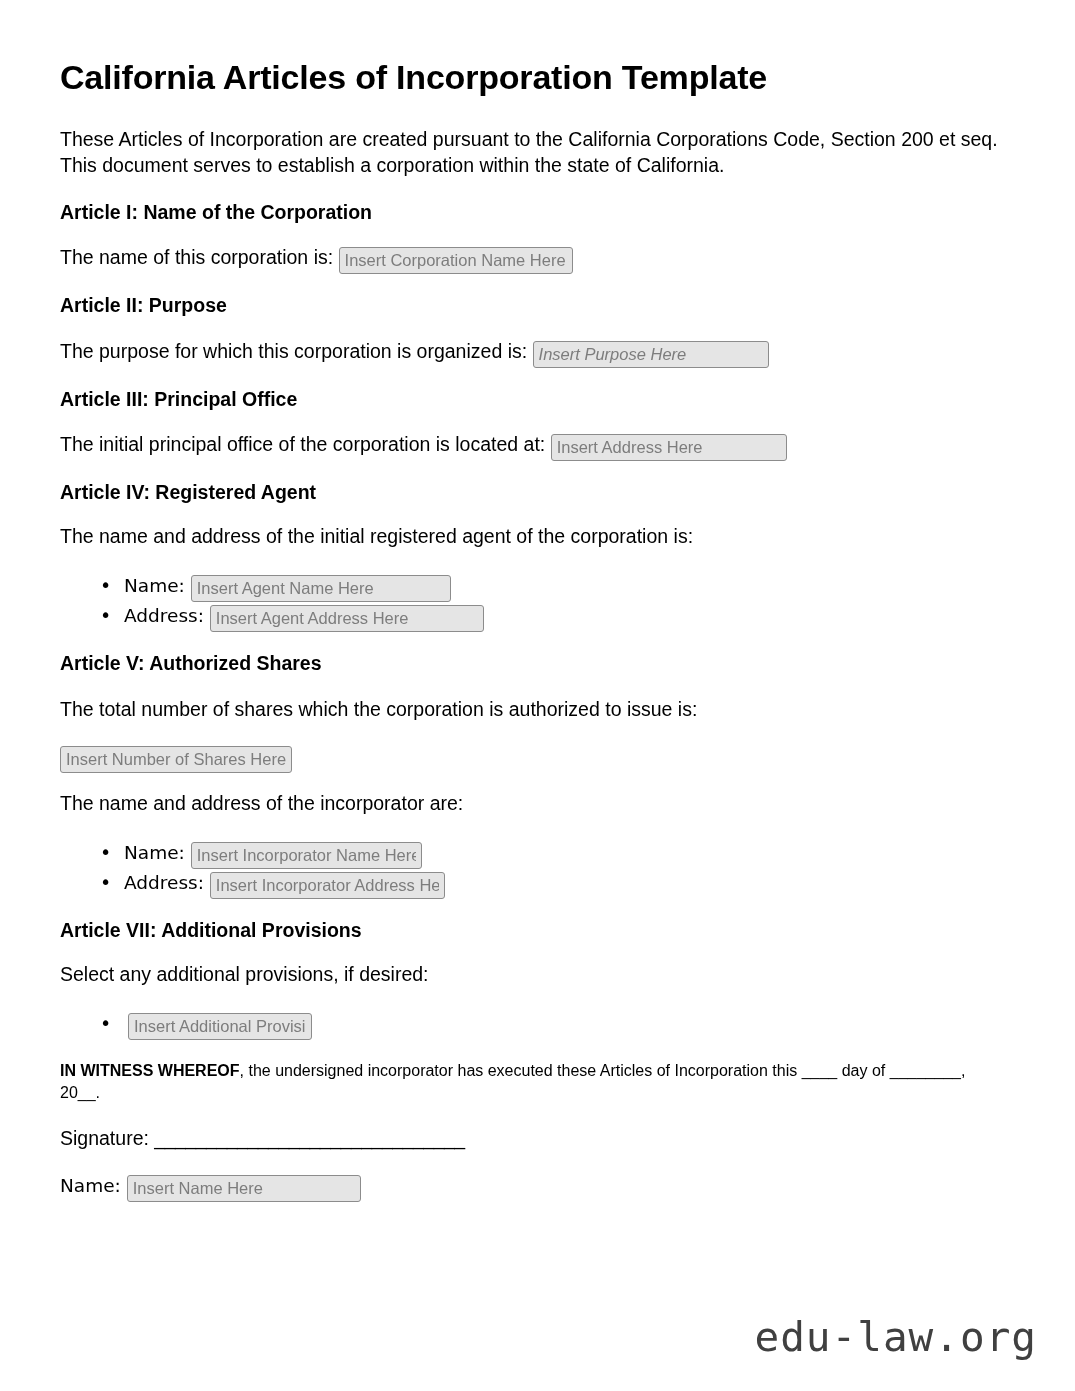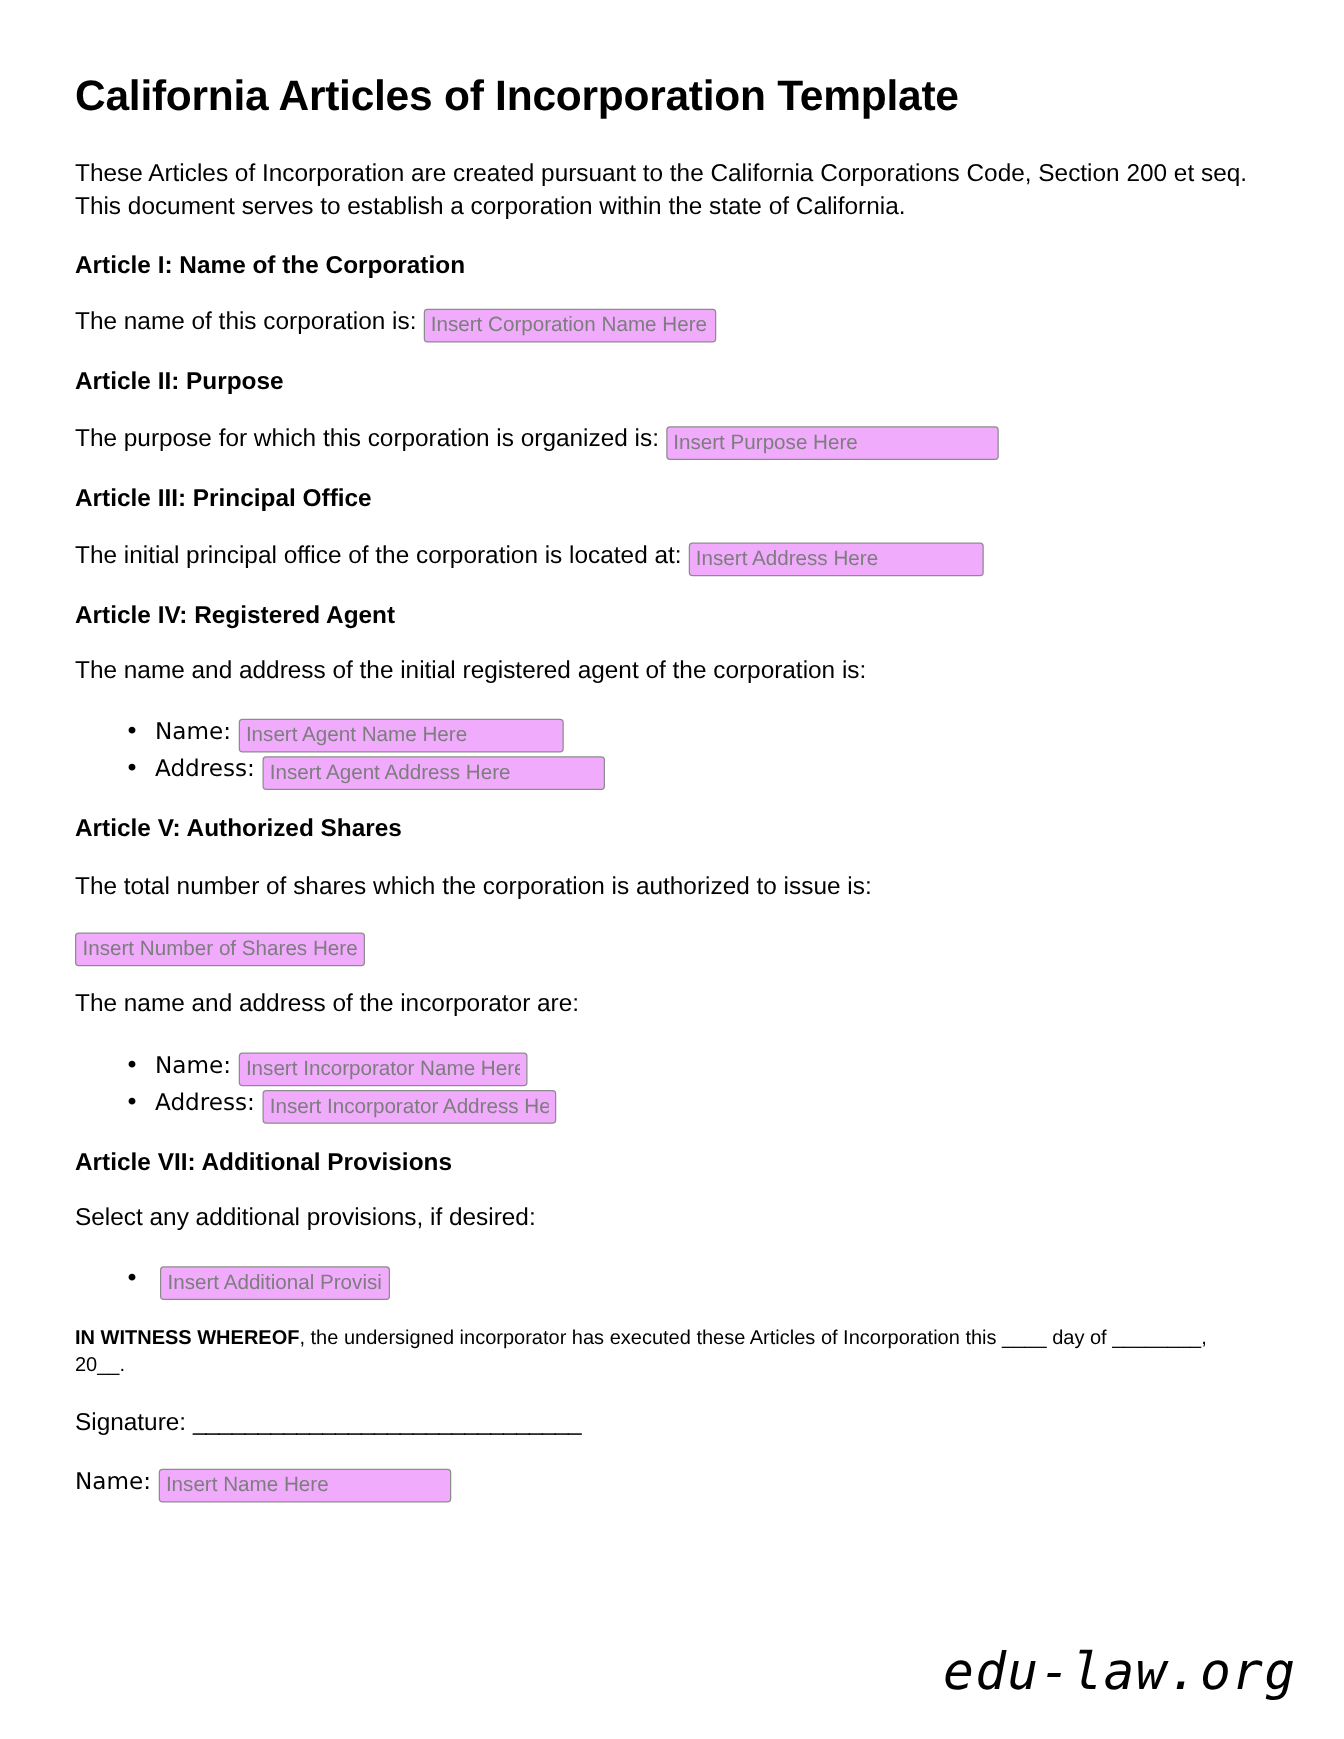--- a/index.html
+++ b/index.html
@@ -50,33 +50,33 @@
   .field-line.tight {
     margin-bottom: 20px;
   }
   input.blank {
     font-family: "Liberation Sans", sans-serif;
     font-size: 16.5px;
     color: #555555;
     border: 1px solid #8c8c8c;
     border-radius: 3px;
     padding: 3px 5px;
-    background: #f0abfc;
+    background: #e5e5e5;
     box-sizing: border-box;
     vertical-align: baseline;
     position: relative;
     top: 2px;
     outline: none;
   }
   input.blank::placeholder {
     color: #7d7d7d;
     opacity: 1;
   }
   .w-corp-name { width: 234px; }
-  .w-purpose { width: 266px; }
+  .w-purpose { width: 236px; font-style: italic; }
   .w-address { width: 236px; }
   .w-agent-name { width: 260px; }
   .w-agent-addr { width: 274px; }
   .w-shares { width: 232px; }
   .w-inc-name { width: 231px; }
   .w-inc-addr { width: 235px; }
   .w-provision { width: 184px; }
   .w-sig-name { width: 234px; }
 
   ul.bullets {
@@ -137,24 +137,23 @@
     font-size: 18.5px;
     line-height: 1.35;
     margin: 0;
   }
   .footer-mark {
     position: absolute;
     right: 38px;
     bottom: 30px;
     font-family: "DejaVu Sans Mono", monospace;
     font-size: 41px;
-    color: #000000;
+    color: #404040;
     letter-spacing: 1px;
     white-space: nowrap;
-    font-style: italic;
   }
 </style>
 </head>
 <body>
 
 <div class="page">
 
   <h1 class="doc-title">California Articles of Incorporation Template</h1>
 
   <p class="body-text">These Articles of Incorporation are created pursuant to the California Corporations Code, Section 200 et seq. This document serves to establish a corporation within the state of California.</p>

